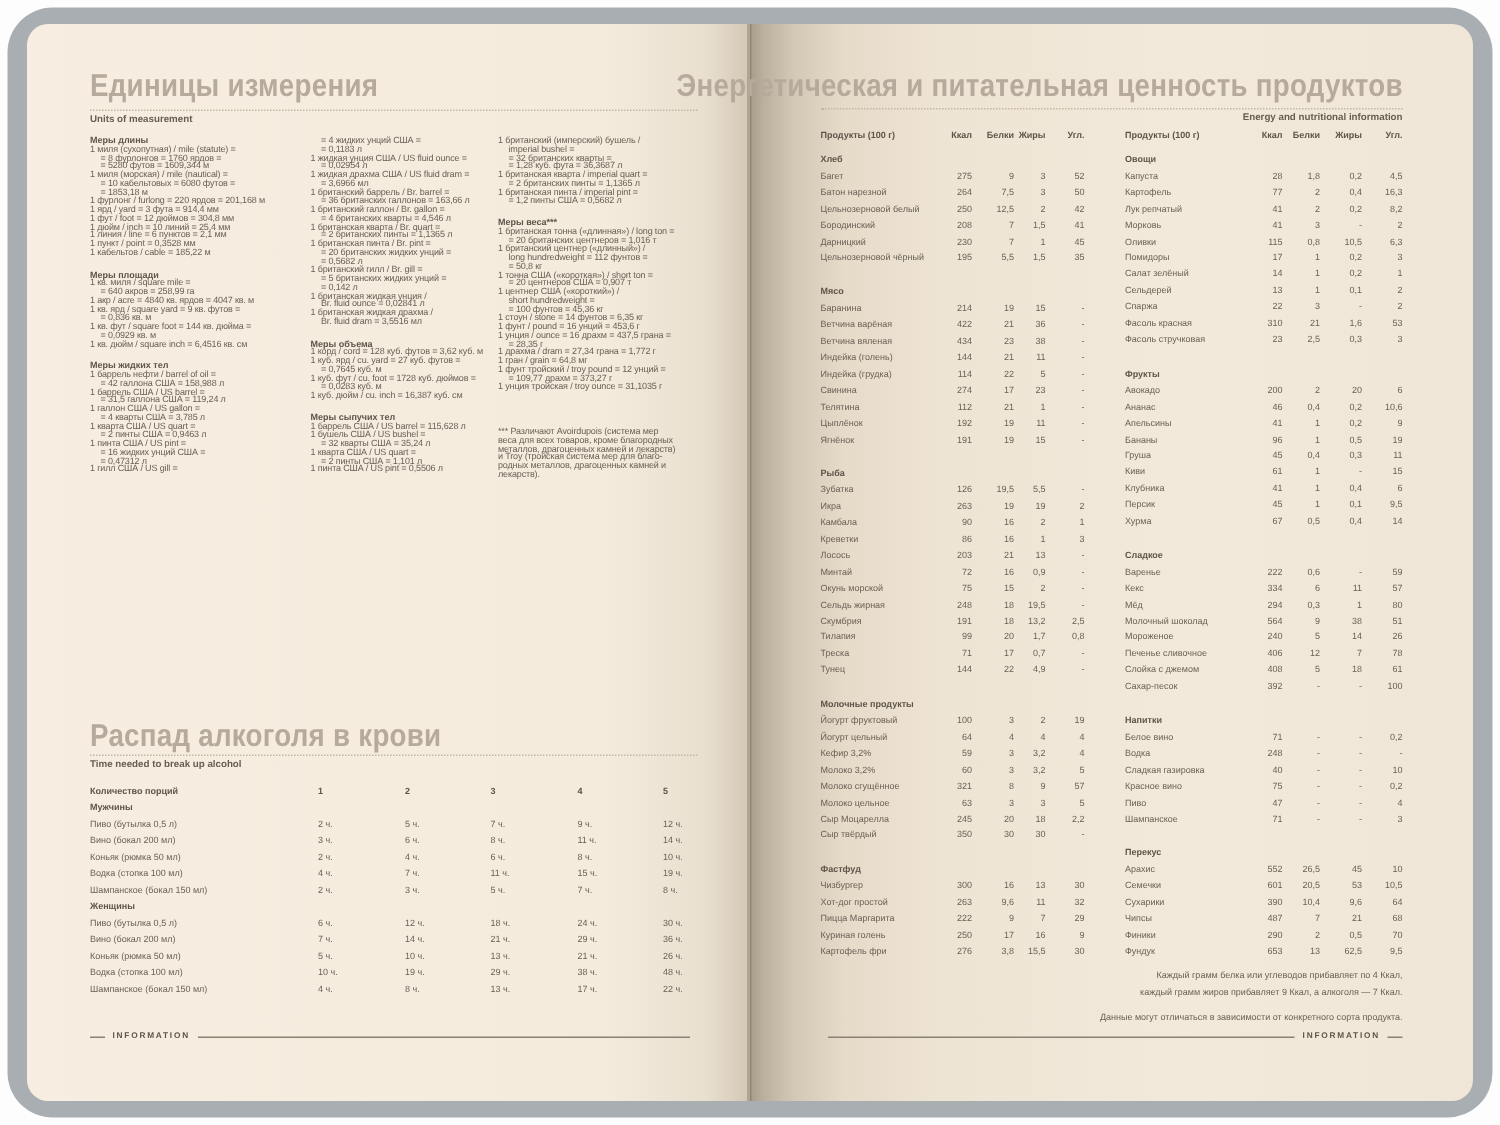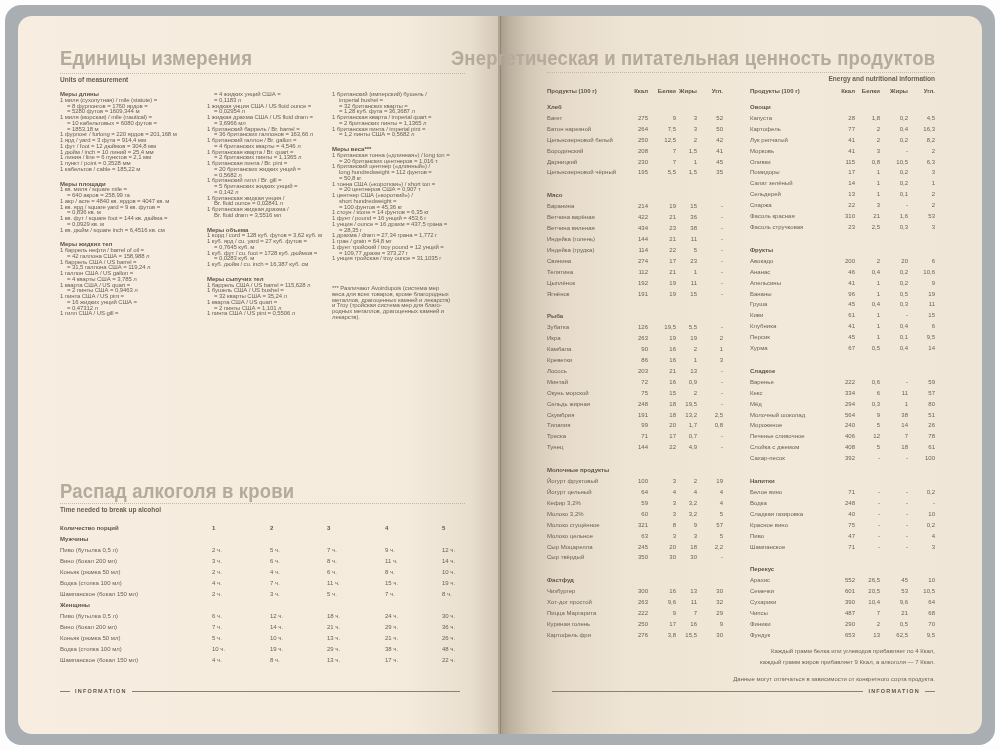--- a/index.html
+++ b/index.html
@@ -1,18 +1,18 @@
 <!DOCTYPE html>
 <html><head>
 <meta charset="utf-8">
 <style>
   html,body{margin:0;padding:0;width:1000px;height:750px;background:#fdfdfd;
     font-family:"Liberation Sans",sans-serif;}
   .frame{position:absolute;left:5px;top:5px;width:990px;height:740px;
-    background:#a9aeb3;border-radius:16px;}
+    background:#a9aeb3;border-radius:30px;}
   .paper{position:absolute;left:13px;top:11px;width:964px;height:718px;
     border-radius:14px;overflow:hidden;}
   .page-left,.page-right{position:absolute;top:0;height:100%;width:482px;}
   .page-left{left:0;background:linear-gradient(to right,#f7eee1 0%,#f4ebdd 80%,#e9dfcf 94%,#d2c7b4 100%);}
   .page-right{left:482px;background:linear-gradient(to right,#a89d8b 0%,#bcb19f 2%,#d3c8b5 6%,#e6dbc9 13%,#eee4d4 26%,#f3e9da 60%,#f0e6d7 100%);}
   .gutter{position:absolute;left:480px;top:0;width:3px;height:100%;background:rgba(86,76,61,.28);}
   .blk{position:absolute;}
   .big-title{font-size:21px;font-weight:bold;color:#b5aa9b;white-space:nowrap;
     transform:scaleX(.88);letter-spacing:.2px;}
   .tl{transform-origin:left center;}

